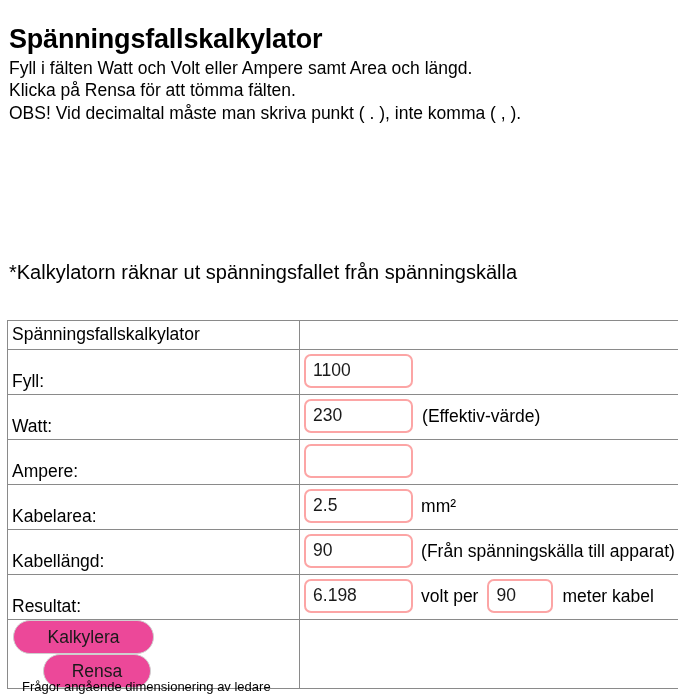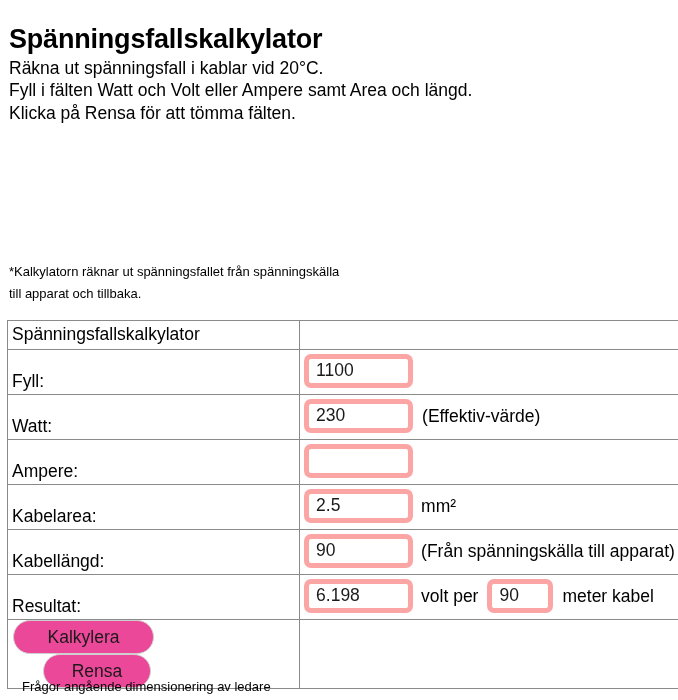--- a/index.html
+++ b/index.html
@@ -45,21 +45,21 @@
   }
   .intro .line { white-space: nowrap; }
   .intro .wrapline { white-space: normal; }
 
   
   .footnote {
     position: absolute;
     left: 9px;
     top: 261px;
     width: 600px;
-    font-size: 13px;
+    font-size: 20px;
     line-height: 22.4px;
   }
   .footnote .line { white-space: nowrap; }
 
   
   .calc-table {
     position: absolute;
     left: 7px;
     top: 320px;
     width: 760px;          
@@ -107,21 +107,21 @@
     margin-left: 9px;
     line-height: 20px;
   }
   .field-wrap .suffix.tight { margin-left: 8px; }
 
   input.txt {
     font-family: "Liberation Sans", sans-serif;
     font-size: 17.5px;
     color: #1a1a1a;
     background: #ffffff;
-    border: 5px solid #fca5a5;
+    border: 2px solid #fca5a5;
     border-radius: 7px;
     height: 34px;
     box-sizing: border-box;
     padding: 0 7px;
     outline: none;
   }
   input.w-main { width: 109px; }
   input.w-small { width: 66px; }
 
   
@@ -155,28 +155,27 @@
   }
 </style>
 </head>
 <body>
 
 <div class="page">
 
   <h1 class="page-title">Spänningsfallskalkylator</h1>
 
   <div class="intro">
-    <div class="line">Räkna ut spänningsfall i kablar vid 20°C.</div>
     <div class="wrapline">Fyll i fälten Watt och Volt eller Ampere samt Area och längd.</div>
     <div class="line">Klicka på Rensa för att tömma fälten.</div>
+    <div class="wrapline">OBS! Vid decimaltal måste man skriva punkt ( . ), inte komma ( , ).</div>
   </div>
 
   <div class="footnote">
     <div class="line">*Kalkylatorn räknar ut spänningsfallet från spänningskälla</div>
-    <div class="line">till apparat och tillbaka.</div>
   </div>
 
   <table class="calc-table">
     <tbody>
 
       <tr class="row-header">
         <td class="col-label">
           <span class="label-text">Spänningsfallskalkylator</span>
         </td>
         <td class="col-field">

